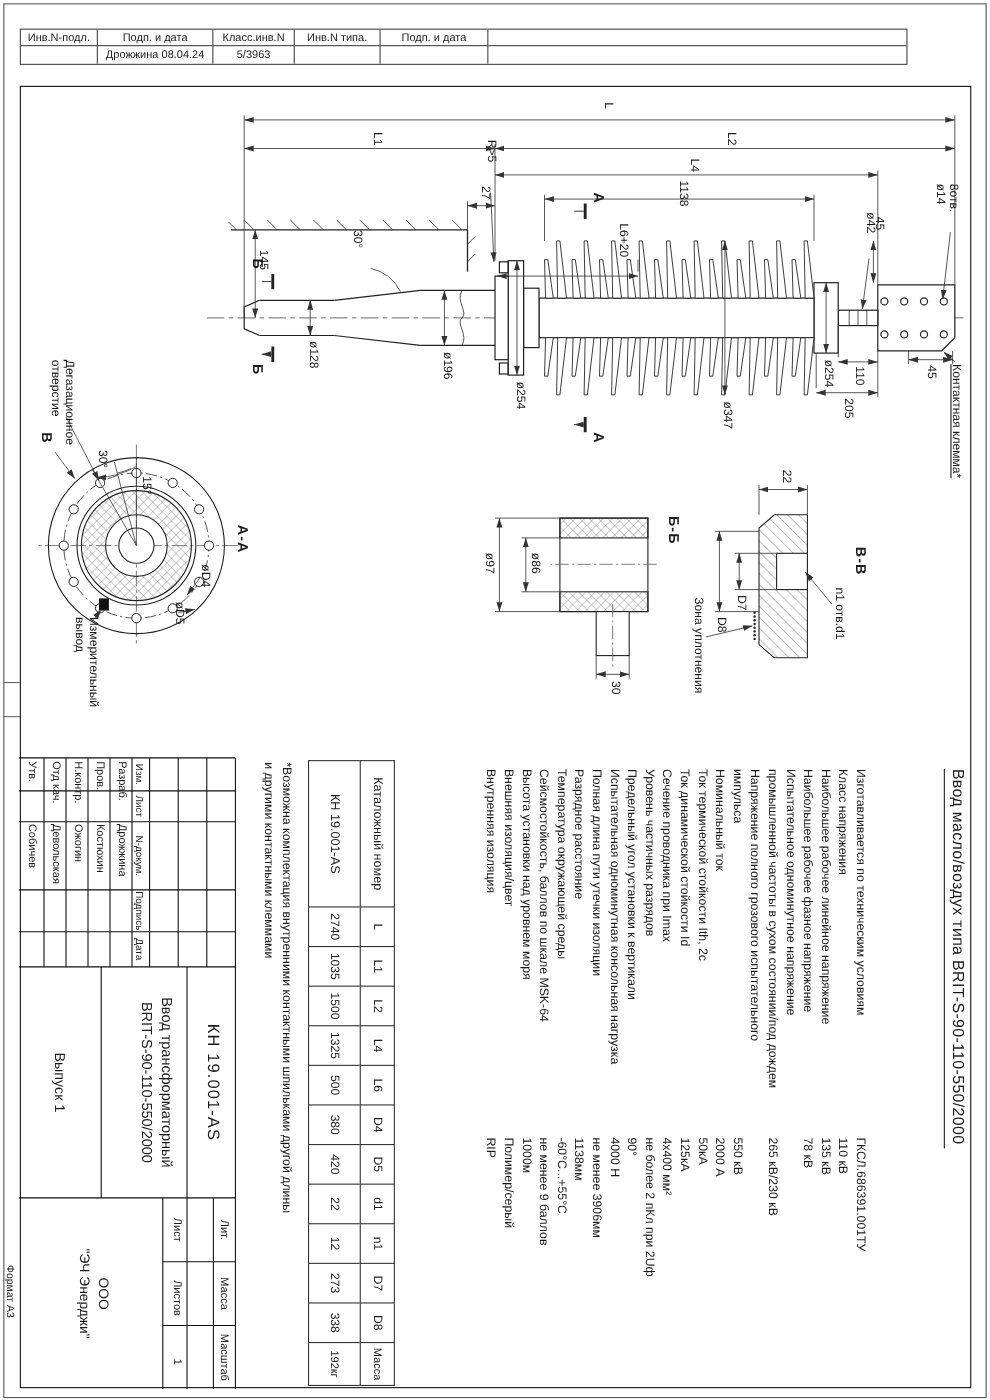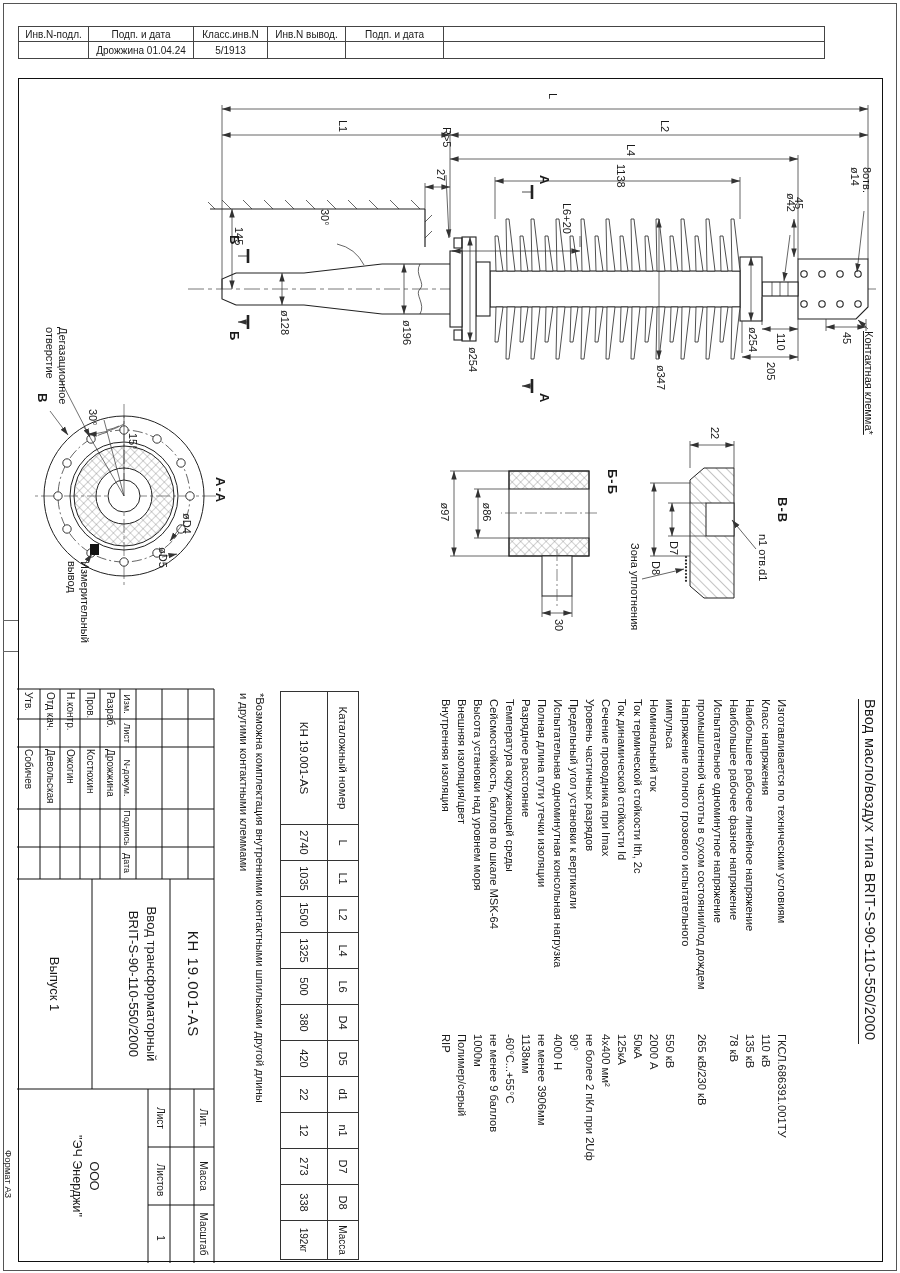--- a/index.html
+++ b/index.html
@@ -47,26 +47,26 @@
 
 <div class="page">
   <div class="sheet-border"></div>
   <div class="tick" style="top:620px"></div>
   <div class="tick" style="top:651px"></div>
 
   <div class="strip">
     <div class="c">Инв.N-подл.</div>
     <div class="c">Подп. и дата</div>
     <div class="c">Класс.инв.N</div>
-    <div class="c">Инв.N вывод.</div>
+    <div class="c">Инв.N типа.</div>
     <div class="c">Подп. и дата</div>
     <div class="c"></div>
     <div class="c v"></div>
-    <div class="c v">Дрожжина 01.04.24</div>
-    <div class="c v">5/1913</div>
+    <div class="c v">Дрожжина 08.04.24</div>
+    <div class="c v">5/3963</div>
     <div class="c v"></div>
     <div class="c v"></div>
     <div class="c v"></div>
   </div>
 
   <div class="fmt">Формат А3</div>
 
   <div class="landscape">
 
     <svg width="1184" height="865" viewBox="0 0 1184 865">

